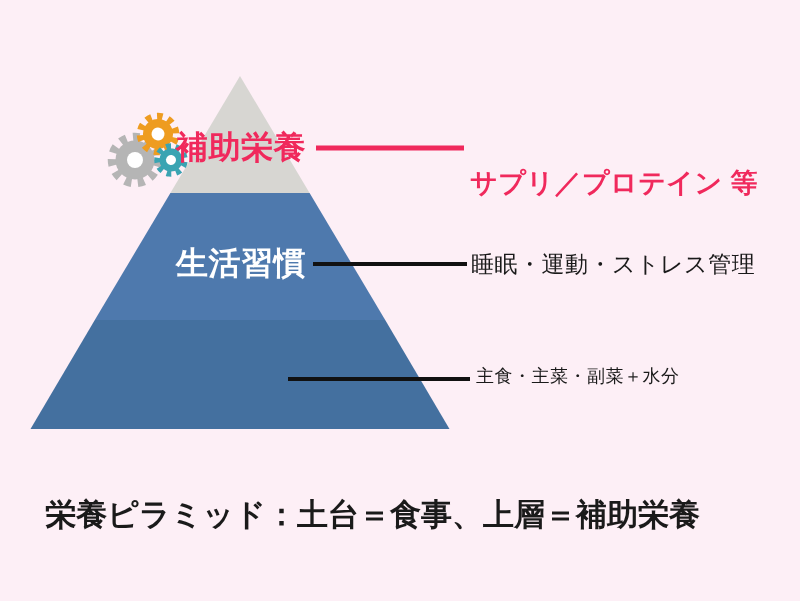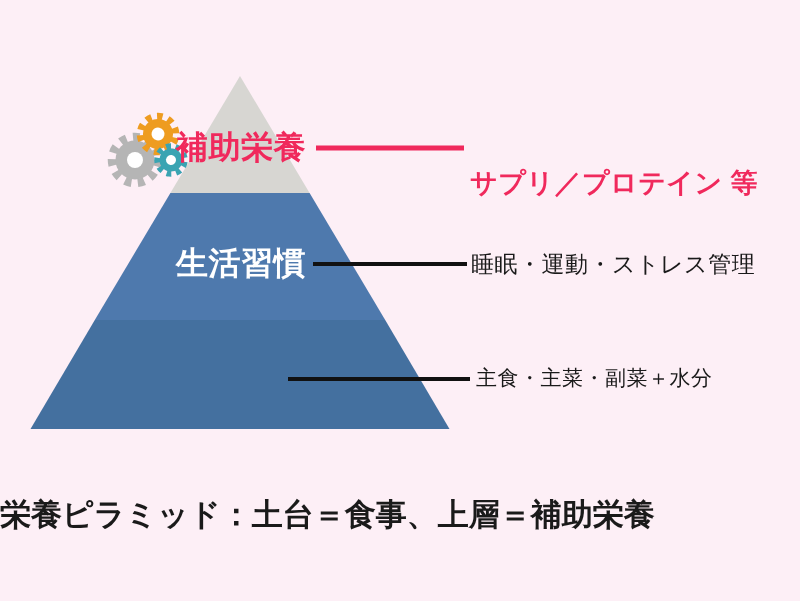--- a/index.html
+++ b/index.html
@@ -48,27 +48,27 @@
     font-size: 23px; font-weight: normal;
     color: var(--text-black, #1a1a1a);
   }
   .lvl-label-bottom {
     left: 205px; top: 362px;
     font-size: 32px; font-weight: bold;
     color: var(--text-white, #ffffff);
   }
   .lvl-anno-bottom {
     left: 476px; top: 367px;
-    font-size: 21px; font-weight: normal;
+    font-size: 18px; font-weight: normal;
     color: var(--text-black, #1a1a1a);
   }
   .caption {
     left: 0; top: 499px;
     width: 700px;
-    text-align: left;
+    text-align: right;
     font-size: 31px; font-weight: bold;
     color: var(--text-black, #1a1a1a);
     letter-spacing: 0;
   }
 </style>
 </head>
 <body>
 
 <div class="page">
 

